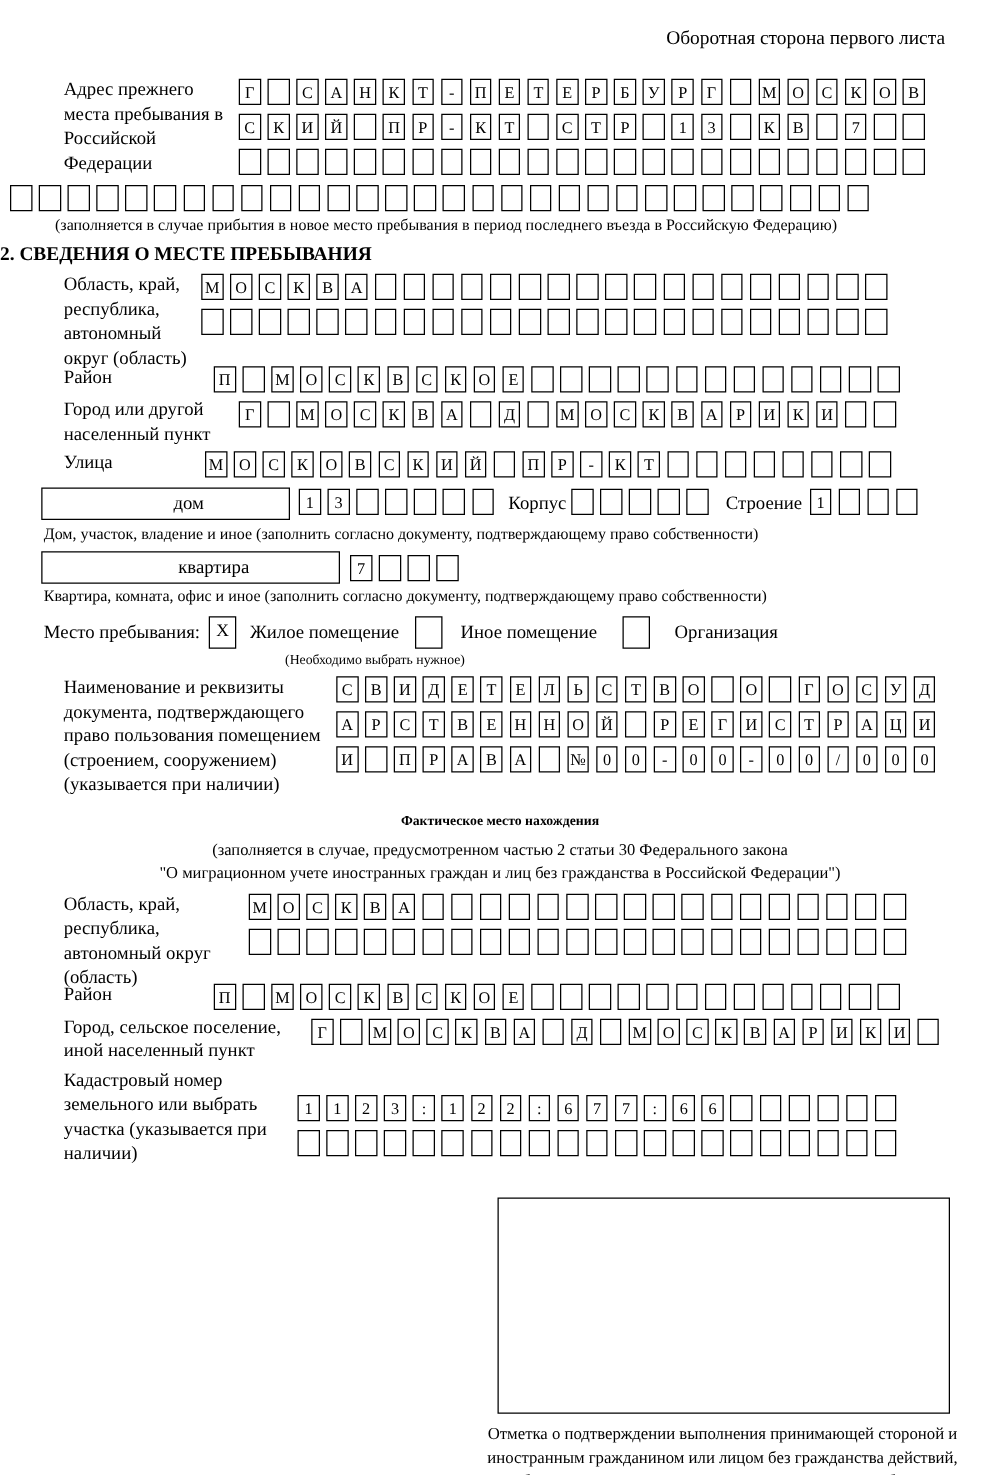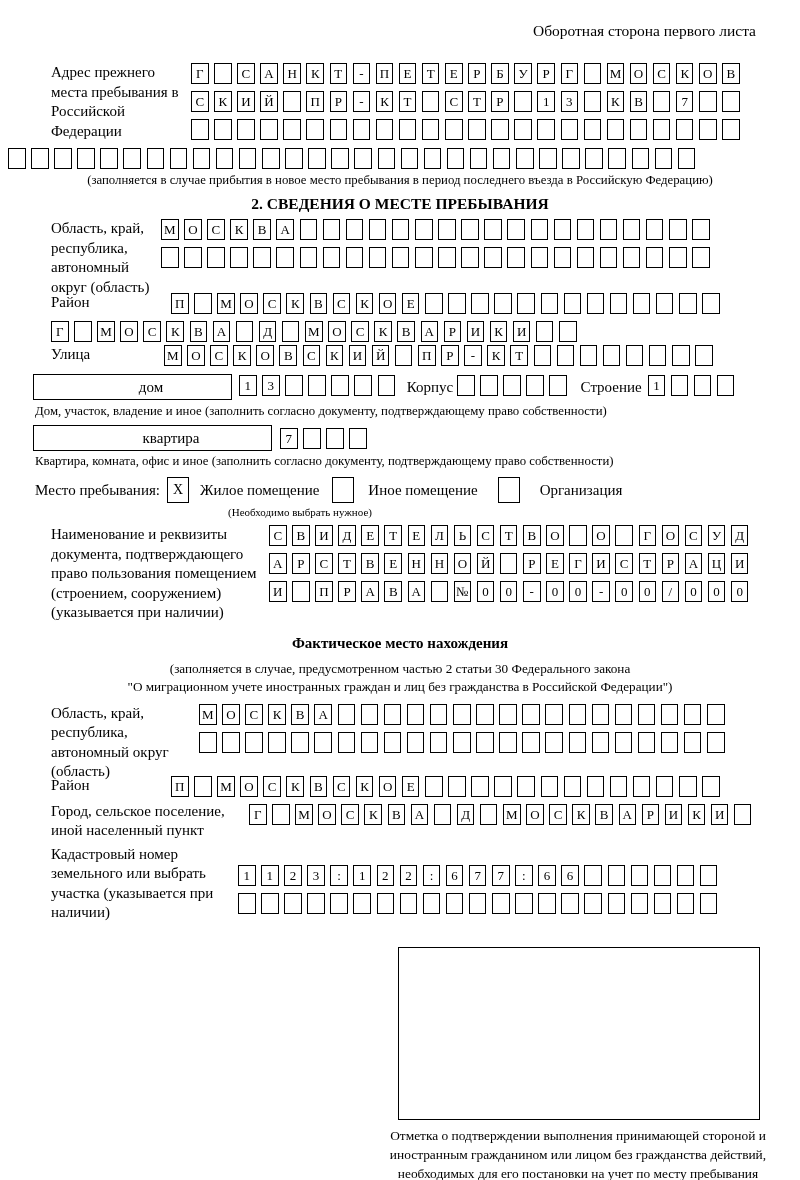--- a/index.html
+++ b/index.html
@@ -11,33 +11,33 @@
   .header-note{ text-align:right; padding:22px 44px 0 0; font-size:15.5px;}
   .frow{display:flex;align-items:flex-start;margin-left:51px;}
   .flabel{flex:0 0 auto;font-size:15px;line-height:19.5px;}
   .cellrow{display:flex;flex-wrap:nowrap;}
   .cell{
     flex:0 0 auto;width:15.5px;height:19px;border:1.6px solid #000;
     margin-right:5.6px;display:flex;align-items:center;justify-content:center;
     font-size:13px;line-height:1;
   }
   .rowgap{margin-top:7px;}
-  .center-note{text-align:center;font-size:12.8px;margin-top:4px;}
-  .sec-title{text-align:center;font-weight:bold;font-size:15.5px;margin-top:7px;}
+  .center-note{font-size:12.8px;margin-top:4px;padding-left:44px;}
+  .sec-title{text-align:left;font-weight:bold;font-size:15.5px;margin-top:7px;}
   .widebox{
     flex:0 0 auto;border:1.6px solid #000;height:24px;
     display:flex;align-items:center;justify-content:center;font-size:15px;padding-left:37px;
   }
   .inline-lbl{font-size:15px;line-height:27px;flex:0 0 auto;}
   .chk{
     flex:0 0 auto;width:20px;height:24px;border:1.6px solid #000;
     display:flex;align-items:center;justify-content:center;font-size:14px;
   }
   .left-note{font-size:12.8px;margin:3px 0 0 35px;}
-  .fact-title{text-align:center;font-weight:bold;font-size:15px;margin-top:12px;}
+  .fact-title{text-align:center;font-weight:bold;font-size:11px;margin-top:12px;}
   .fact-note{text-align:center;font-size:13.2px;line-height:18px;margin-top:8px;}
   .stamp-box{width:360px;height:171px;border:1.6px solid #000;margin:24px 0 0 398px;}
   .stamp-note{width:380px;margin:6px 0 0 388px;text-align:center;font-size:13.4px;line-height:19px;}
 </style>
 </head>
 <body>
 
 <div class="header-note">Оборотная сторона первого листа</div>
 
 <div class="frow" style="margin-top:23px">
@@ -241,20 +241,21 @@
       <div class="cell"></div>
       <div class="cell"></div>
       <div class="cell"></div>
       <div class="cell"></div>
       <div class="cell"></div>
       <div class="cell"></div>
     </div>
 </div>
 
 <div class="frow" style="margin-top:5px">
+  <div class="flabel" style="width:140px">Город или другой населенный пункт</div>
   <div class="cellrow" style="margin-top:2px">
       <div class="cell">Г</div>
       <div class="cell"></div>
       <div class="cell">М</div>
       <div class="cell">О</div>
       <div class="cell">С</div>
       <div class="cell">К</div>
       <div class="cell">В</div>
       <div class="cell">А</div>
       <div class="cell"></div>

